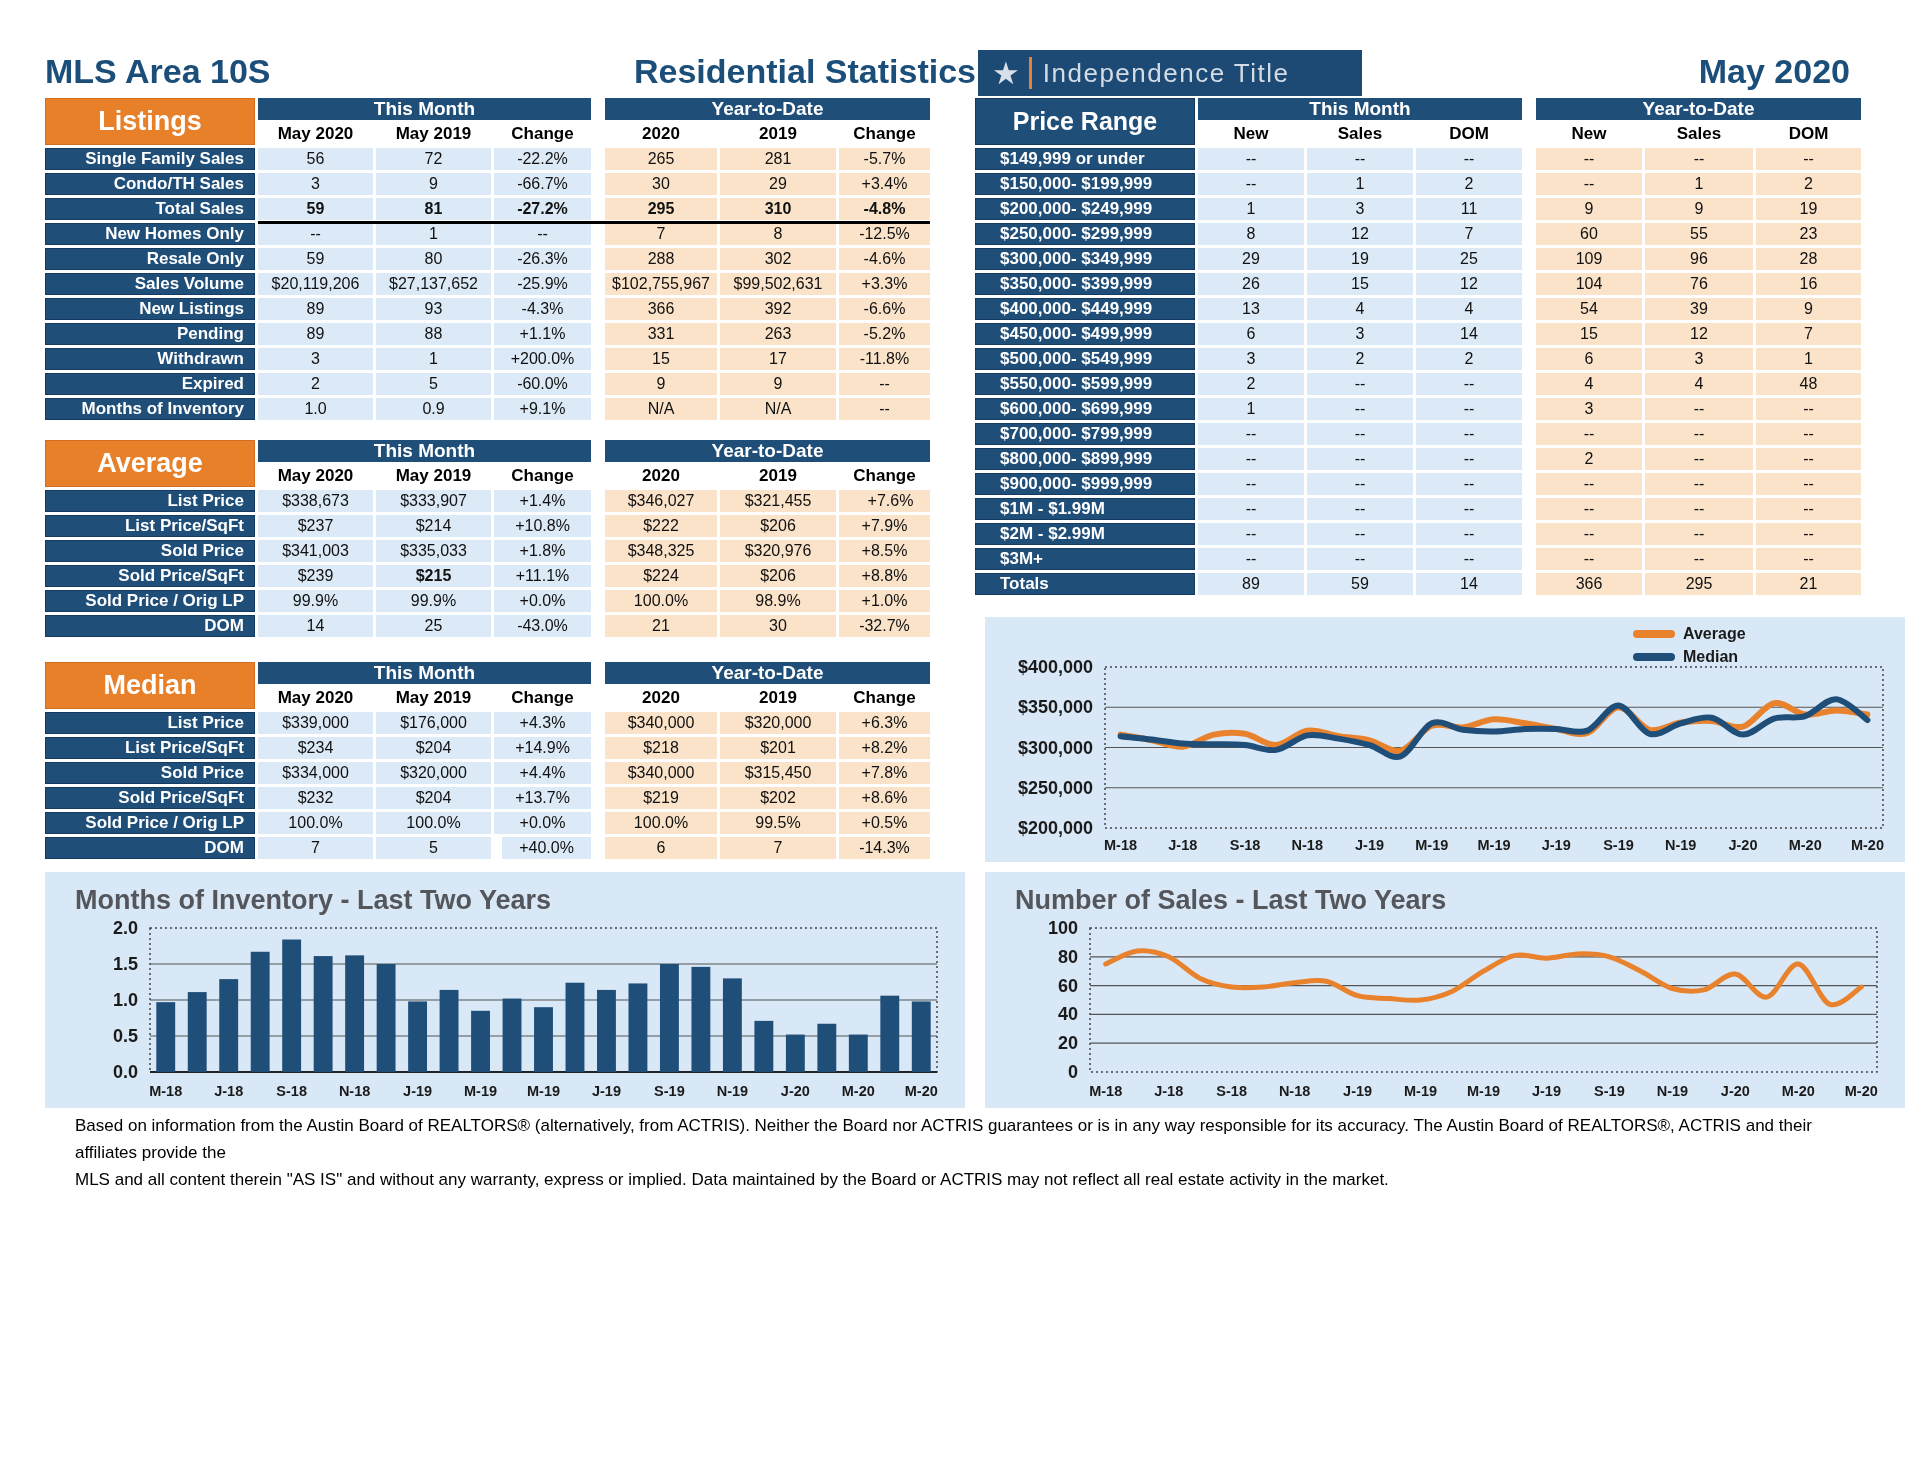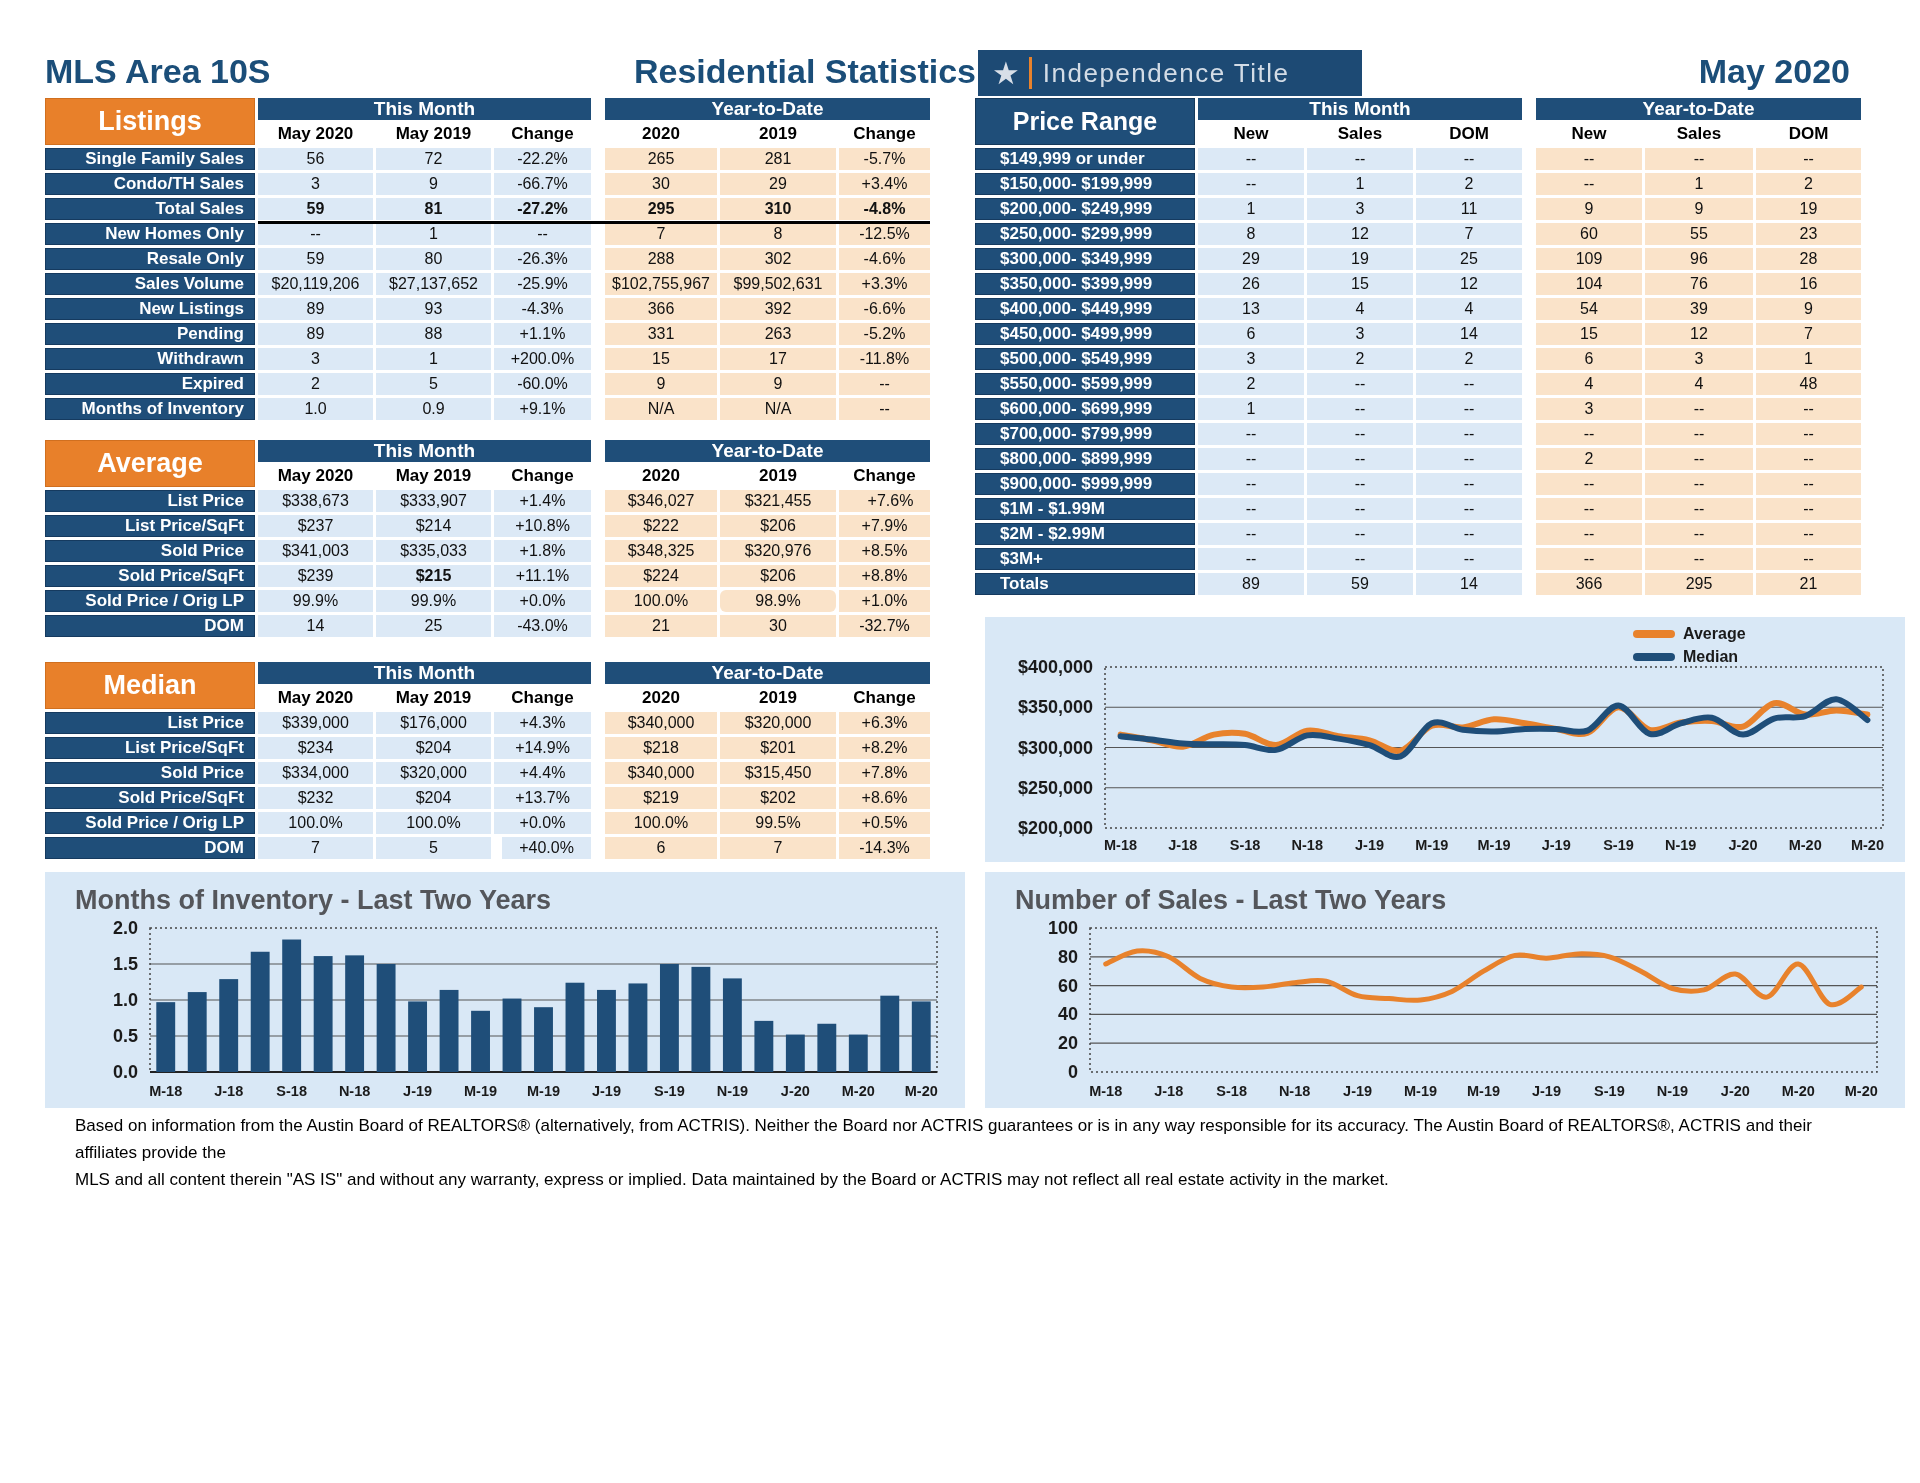--- a/index.html
+++ b/index.html
@@ -192,21 +192,21 @@
       <div class="val tm" style="grid-area: 6 / 3; font-weight: bold;">$215</div>
       <div class="val tm" style="grid-area: 6 / 4;">+11.1%</div>
       <div class="val ytd" style="grid-area: 6 / 6;">$224</div>
       <div class="val ytd" style="grid-area: 6 / 7;">$206</div>
       <div class="val ytd" style="grid-area: 6 / 8;">+8.8%</div>
       <div class="lbl" style="grid-area: 7 / 1;">Sold Price / Orig LP</div>
       <div class="val tm" style="grid-area: 7 / 2;">99.9%</div>
       <div class="val tm" style="grid-area: 7 / 3;">99.9%</div>
       <div class="val tm" style="grid-area: 7 / 4;">+0.0%</div>
       <div class="val ytd" style="grid-area: 7 / 6;">100.0%</div>
-      <div class="val ytd" style="grid-area: 7 / 7; border-radius: 6px;">98.9%</div>
+      <div class="val ytd" style="grid-area: 7 / 7;">98.9%</div>
       <div class="val ytd" style="grid-area: 7 / 8;">+1.0%</div>
       <div class="lbl" style="grid-area: 8 / 1;">DOM</div>
       <div class="val tm" style="grid-area: 8 / 2;">14</div>
       <div class="val tm" style="grid-area: 8 / 3;">25</div>
       <div class="val tm" style="grid-area: 8 / 4;">-43.0%</div>
       <div class="val ytd" style="grid-area: 8 / 6;">21</div>
       <div class="val ytd" style="grid-area: 8 / 7;">30</div>
       <div class="val ytd" style="grid-area: 8 / 8;">-32.7%</div>
     </div>
   <div id="tbl-median" class="tbl">

